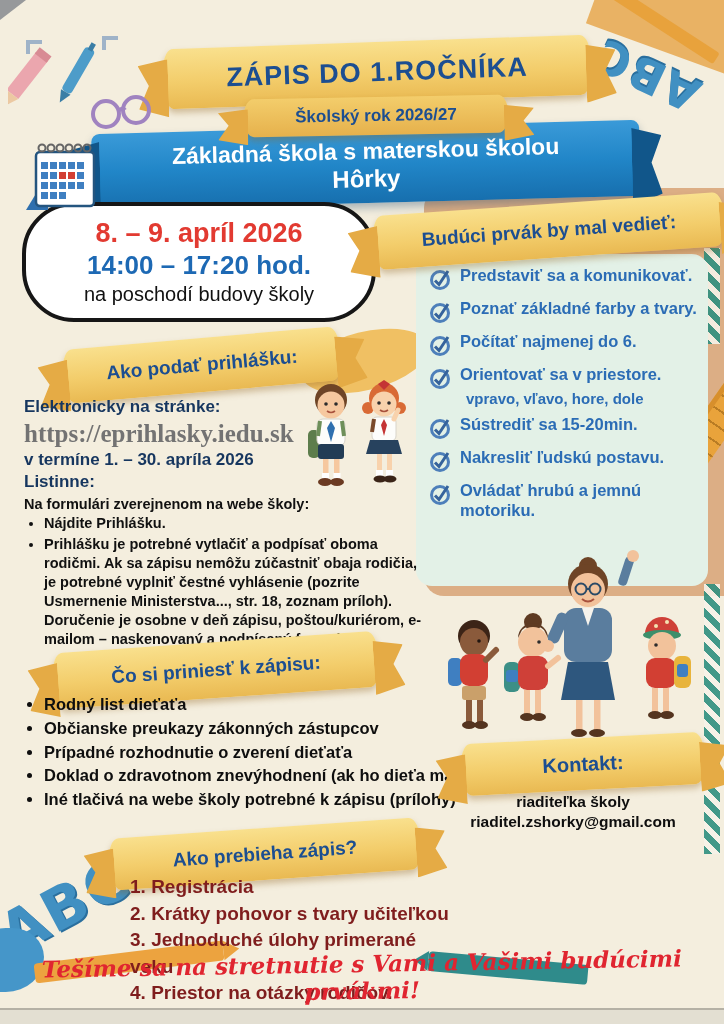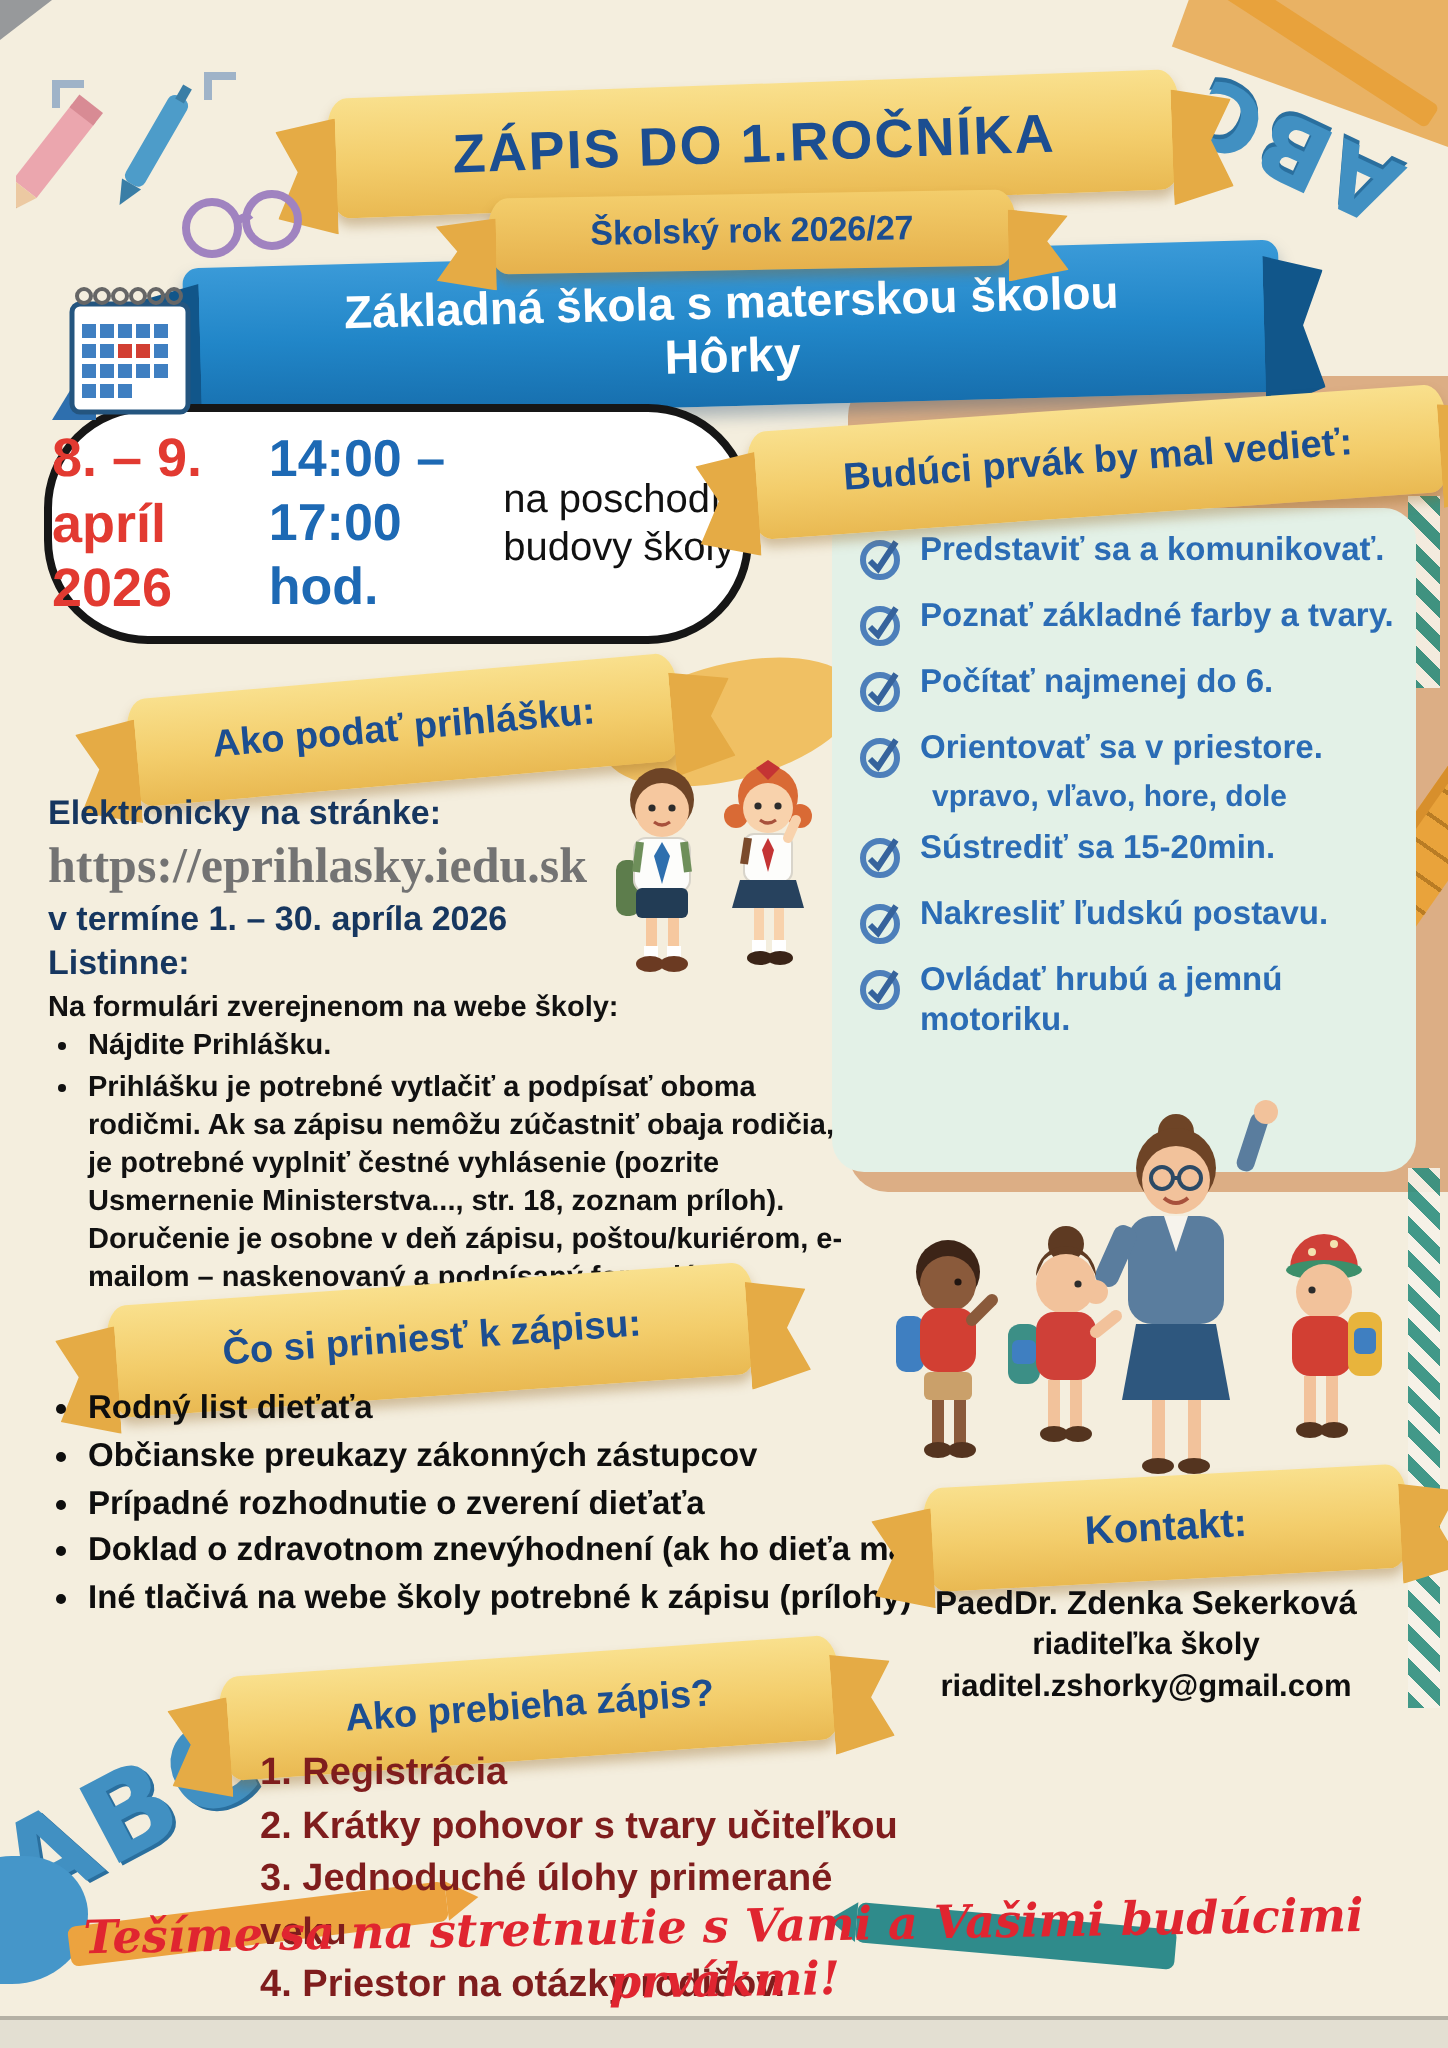--- a/index.html
+++ b/index.html
@@ -56,21 +56,21 @@
   .banner::before{content:"";position:absolute;left:-22px;top:8px;bottom:-10px;width:30px;background:#11568a;
           clip-path:polygon(100% 0,100% 100%,0 85%,35% 45%,0 10%);z-index:-1;}
   .banner::after{content:"";position:absolute;right:-22px;top:8px;bottom:-10px;width:30px;background:#11568a;
           clip-path:polygon(0 0,0 100%,100% 85%,65% 45%,100% 10%);z-index:-1;}
   .banner .l1{font-size:23px;}
   .banner .l2{font-size:24px;}
 
   
   .cloud{position:absolute;left:22px;top:202px;width:346px;height:112px;background:#fff;
          border:4px solid #161616;border-radius:52px;z-index:3;
-         display:flex;flex-direction:row;align-items:center;justify-content:center;line-height:1.22;}
+         display:flex;flex-direction:column;align-items:center;justify-content:center;line-height:1.22;}
   .cloud .date{color:#e23a31;font-size:27px;font-weight:bold;}
   .cloud .time{color:#1d69b4;font-size:26px;font-weight:bold;}
   .cloud .place{color:#111;font-size:20px;font-weight:normal;}
 
   
   .panel{position:absolute;left:416px;top:254px;width:292px;height:332px;background:#e3f1e7;
          border-radius:16px;z-index:2;padding:12px 4px 10px 12px;box-sizing:border-box;
          display:flex;flex-direction:column;gap:8px;}
   .skill{display:flex;gap:8px;align-items:flex-start;}
   .skill svg{flex:0 0 24px;margin-top:1px;}
@@ -191,21 +191,21 @@
   <div class="rib rib-year">
     <span>Školský rok 2026/27</span>
   </div>
   <div class="banner">
     <span class="l1">Základná škola s materskou školou</span>
     <span class="l2">Hôrky</span>
   </div>
 
   <div class="cloud">
     <div class="date">8. – 9. apríl 2026</div>
-    <div class="time">14:00 – 17:00 hod.</div>
+    <div class="time">14:00 – 17:20 hod.</div>
     <div class="place">na poschodí budovy školy</div>
   </div>
 
   <div class="rib rib-skills">
     <span>Budúci prvák by mal vedieť:</span>
   </div>
   <div class="panel">
     <div class="skill">
       <svg width="24" height="24" viewBox="0 0 24 24">
           <circle cx="12" cy="13" r="8.5" fill="none" stroke="#4d7fba" stroke-width="3"></circle>
@@ -399,20 +399,19 @@
     <rect x="216" y="138" width="6" height="24" fill="#f2c29b"></rect>
       <rect x="227" y="138" width="6" height="24" fill="#f2c29b"></rect>
     <ellipse cx="219" cy="165" rx="7" ry="4" fill="#54341f"></ellipse>
       <ellipse cx="231" cy="165" rx="7" ry="4" fill="#54341f"></ellipse>
   </svg>
 
   <div class="rib rib-contact">
     <span>Kontakt:</span>
   </div>
   <div class="person p1">
-    <div class="nm">PaedDr. Zdenka Sekerková</div>
     <div class="rl">riaditeľka školy</div>
     <a class="em" href="#">riaditel.zshorky@gmail.com</a>
   </div>
 
   <div class="footer">Tešíme sa na stretnutie s Vami a Vašimi budúcimi prvákmi!</div>
 
 </div>
 
 </body></html>

